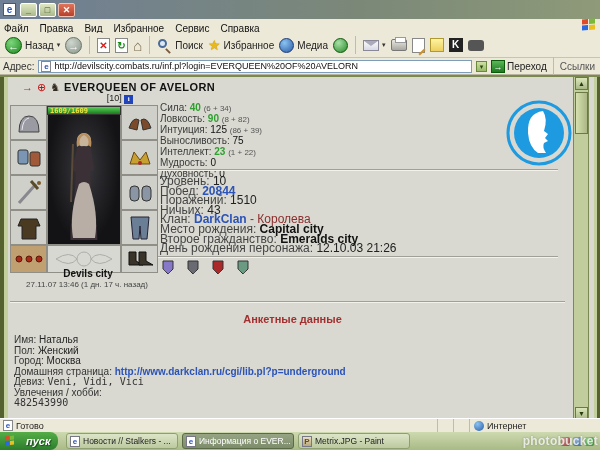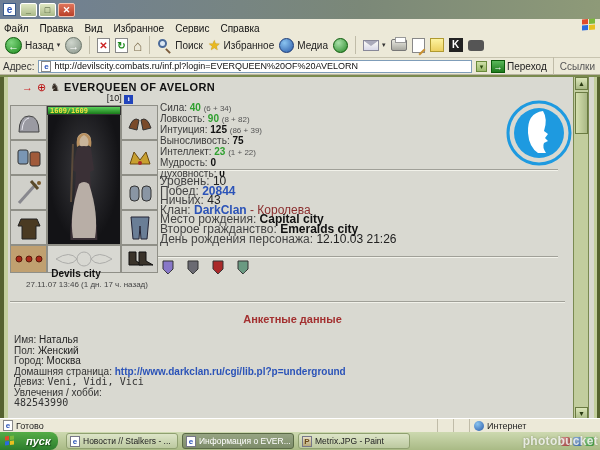--- a/index.html
+++ b/index.html
@@ -118,37 +118,37 @@
   .hpfill { width:100%; height:100%; background:linear-gradient(#5ad05a,#1a7a1a); }
   .hptext { position:absolute; left:2px; top:0px; font-size:7px; font-weight:bold; color:#f0e040;
     font-family:"DejaVu Sans Mono",monospace; line-height:8px; }
   .figure { position:absolute; left:50%; top:18px; transform:translateX(-50%); }
 
   
   .stats { position:absolute; left:160px; top:26px; }
   .statrow { font-size:10px; line-height:10px; color:#3a3a3a; white-space:nowrap; }
   .statrow .bonus { font-size:8px; color:#555; }
   .val-green { color:#2fa02f; font-weight:bold; }
-  .val-dark { color:#111; font-weight:bold; }
+  .val-dark { color:#111; font-weight:normal; }
   .val-plain { color:#222; }
   .val-blue { color:#2b53b8; font-weight:bold; }
   .val-link { color:#2b53b8; font-weight:bold; }
   .val-bold { color:#111; font-weight:bold; }
   .val-maroon { color:#8b2e2e; font-weight:normal; }
   .val-mono { font-family:"DejaVu Sans Mono",monospace; }
   .hr { position:absolute; height:2px; border-top:1px solid #a0a098; border-bottom:1px solid #f2f2ea; }
   .details { position:absolute; left:160px; top:100px; }
   .detrow { font-size:12px; line-height:9.6px; color:#444; white-space:nowrap; }
 
   
   .badges { position:absolute; left:162px; top:183px; display:flex; gap:13px; }
   .badge { width:12px; height:15px; }
 
   
-  .clubcity { position:absolute; left:2px; top:191px; width:148px; text-align:center; font-size:10px;
+  .clubcity { position:absolute; left:14px; top:191px; width:148px; text-align:center; font-size:10px;
     font-weight:bold; color:#111; }
   .clubnote { position:absolute; left:2px; top:203px; width:170px; text-align:center; font-size:8px;
     line-height:9px; color:#444; }
 
   
   .anktitle { position:absolute; left:0; top:236px; width:585px; text-align:center; font-size:11px;
     font-weight:bold; color:#a33030; }
   .profile { position:absolute; left:14px; top:258px; }
   .profrow { font-size:10px; line-height:10.5px; color:#333; white-space:nowrap; }
 
@@ -385,20 +385,21 @@
       <div class="statrow"><span>Интеллект:</span> <span class="val-green">23</span> <span class="bonus">(1 + 22)</span></div>
       <div class="statrow"><span>Мудрость:</span> <span class="val-dark">0</span> <span class="bonus"></span></div>
       <div class="statrow"><span>Духовность:</span> <span class="val-dark">0</span> <span class="bonus"></span></div>
     </div>
 
     <div class="hr" style="left:158px;top:92px;width:400px"></div>
 
     <div class="details">
       <div class="detrow"><span>Уровень:</span> <span class="val-plain">10</span></div>
       <div class="detrow"><span>Побед:</span> <span class="val-blue">20844</span></div>
+      <div class="detrow"><span>Поражений:</span> <span class="val-plain">1510</span></div>
       <div class="detrow"><span>Ничьих:</span> <span class="val-plain">43</span></div>
       <div class="detrow"><span>Клан:</span> <span class="val-link">DarkClan</span> <span class="val-maroon">- Королева</span></div>
       <div class="detrow"><span>Место рождения:</span> <span class="val-bold">Capital city</span></div>
       <div class="detrow"><span>Второе гражданство:</span> <span class="val-bold">Emeralds city</span></div>
       <div class="detrow"><span>День рождения персонажа:</span> <span class="val-plain">12.10.03 21:26</span></div>
     </div>
 
     <div class="hr" style="left:158px;top:179px;width:400px"></div>
 
     <div class="badges">

